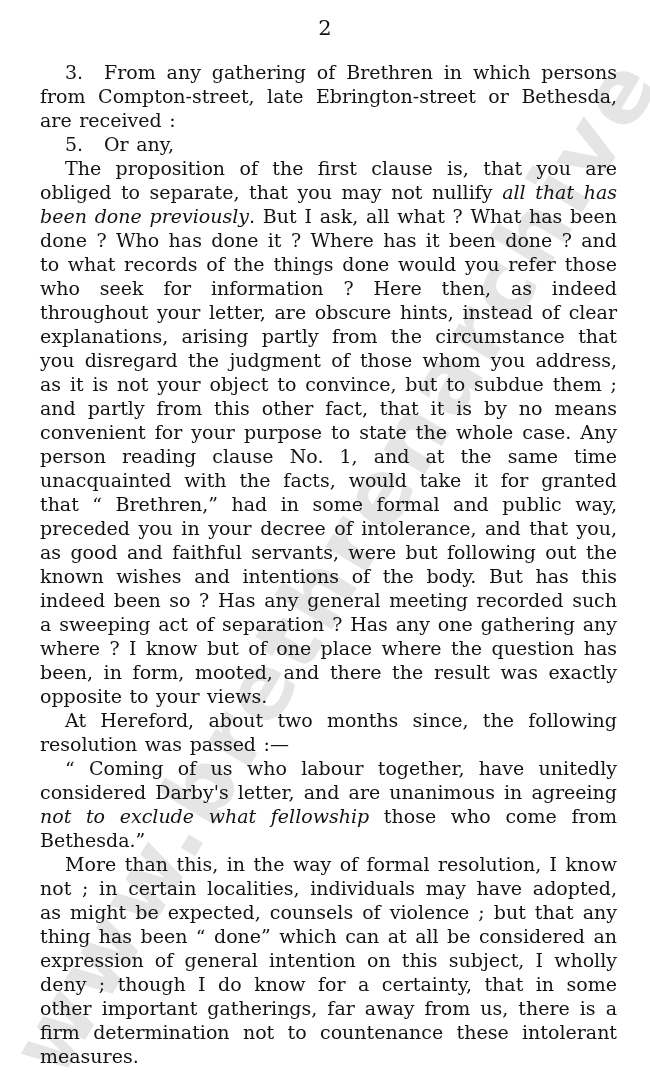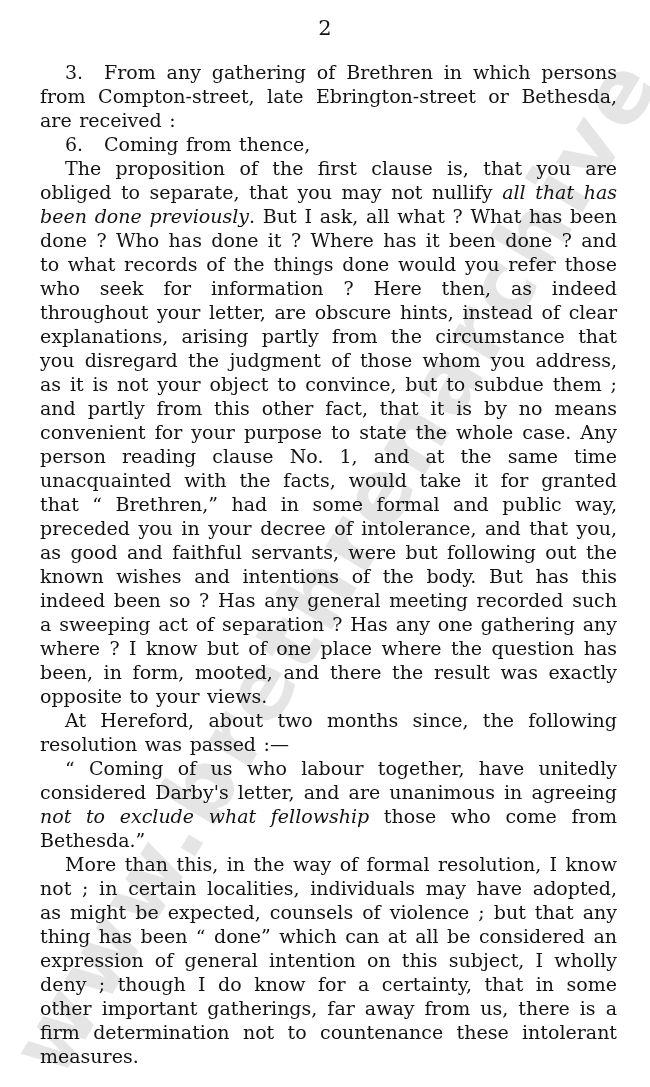--- a/index.html
+++ b/index.html
@@ -65,19 +65,19 @@
 </head>
 <body>
 
 <div id="page">
   <div class="watermark">www.brethrenarchive.org</div>
 
   <div class="page-number">2</div>
 
   <div class="text-body">
       <p class="block list-item"><span class="marker">3.</span><span>From any gathering of Brethren in which persons from Compton-street, late Ebrington-street or Bethesda, are received :</span></p>
-      <p class="block list-item"><span class="marker">6.</span><span>Coming from thence,</span></p>
+      <p class="block list-item"><span class="marker">5.</span><span>Or any,</span></p>
       <p class="block paragraph"><span>The proposition of the first clause is, that you are obliged to separate, that you may not nullify </span><span class="italic">all that has been done previously</span><span>.  But I ask, all what ?  What has been done ?  Who has done it ?  Where has it been done ? and to what records of the things done would you refer those who seek for information ?  Here then, as indeed throughout your letter, are obscure hints, instead of clear explanations, arising partly from the circumstance that you disregard the judgment of those whom you address, as it is not your object to convince, but to subdue them ; and partly from this other fact, that it is by no means convenient for your purpose to state the whole case.  Any person reading clause No. 1, and at the same time unacquainted with the facts, would take it for granted that “ Brethren,” had in some formal and public way, preceded you in your decree of intolerance, and that you, as good and faithful servants, were but following out the known wishes and intentions of the body.  But has this indeed been so ?  Has any general meeting recorded such a sweeping act of separation ?  Has any one gathering any where ?  I know but of one place where the question has been, in form, mooted, and there the result was exactly opposite to your views.</span></p>
       <p class="block paragraph"><span>At Hereford, about two months since, the following resolution was passed :—</span></p>
       <p class="block paragraph"><span>“ Coming of us who labour together, have unitedly considered Darby's letter, and are unanimous in agreeing </span><span class="italic">not to exclude what fellowship</span><span> those who come from Bethesda.”</span></p>
       <p class="block paragraph"><span>More than this, in the way of formal resolution, I know not ;  in certain localities, individuals may have adopted, as might be expected, counsels of violence ;  but that any thing has been “ done” which can at all be considered an expression of general intention on this subject, I wholly deny ; though I do know for a certainty, that in some other important gatherings, far away from us, there is a firm determination not to countenance these intolerant measures.</span></p>
     </div>
 </div>
 
 </body></html>

